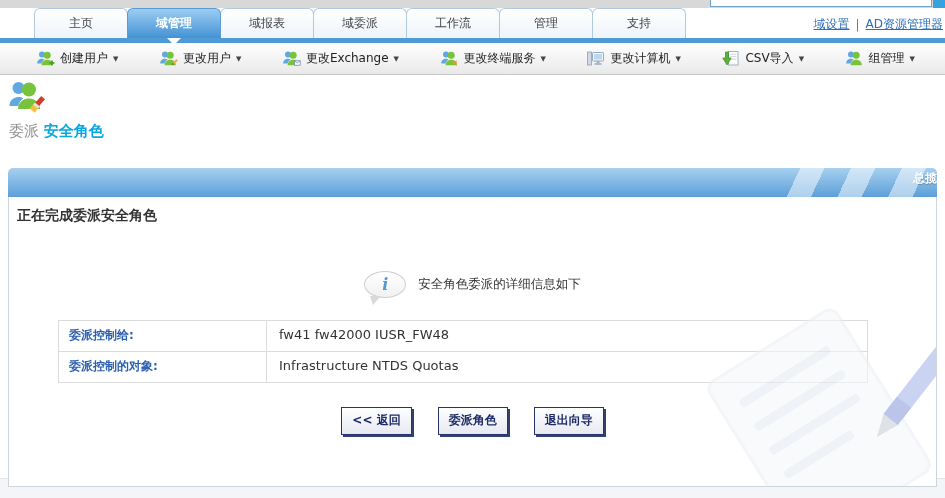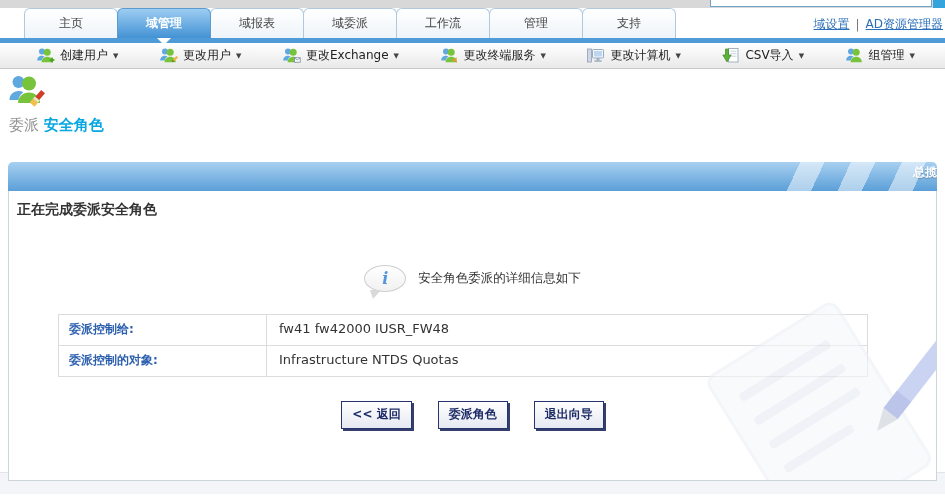--- a/index.html
+++ b/index.html
@@ -8,37 +8,37 @@
   .screen { position:relative; width:945px; height:498px; background:#fff; overflow:hidden; }
 
   
   .top-strip { position:relative; height:8px; background:#d8d8d8; }
   .search-remnant { position:absolute; top:0; right:13px; width:222px; height:7px;
     background:#fff; border:1px solid #6fa3c8; border-top:none; }
   .search-btn-remnant { position:absolute; top:0; right:0; width:12px; height:8px; background:#35a3dc; }
 
   
   .tabbar { position:relative; height:30px; background:#fff; }
-  .tabs { display:flex; height:30px; padding-left:24px; }
+  .tabs { display:flex; height:30px; padding-left:34px; }
   .tab { position:relative; width:94px; display:flex; align-items:center; justify-content:center;
     font-size:12px; color:#444; background:linear-gradient(#ffffff,#eef4f9);
     border:1px solid #b0c9de; border-bottom:none; border-radius:6px 6px 0 0; margin-right:-1px; cursor:pointer; }
   .tab.active { background:linear-gradient(#9ccdf2,#4392d4); border-color:#5b9bd0;
     color:#fff; font-weight:bold; z-index:2; }
   .tab.active::after { content:''; position:absolute; left:50%; margin-left:-7px; top:100%;
     border-left:7px solid transparent; border-right:7px solid transparent; border-top:7px solid #fff; z-index:5; }
   .quick-links { position:absolute; right:2px; top:8px; font-size:12px; display:flex; align-items:center; gap:6px;text-align:center; }
   .quick-links a { color:#2a6db8; text-decoration:underline; cursor:pointer; white-space:nowrap; }
   .quick-links .sep { color:#777; }
 
   .blue-strip { height:5px; background:#4e9bd8; }
 
   
   .toolbar { display:flex; align-items:center; justify-content:space-between;
-    height:26px; padding:0 30px 0 36px; background:linear-gradient(#ffffff,#e9e9e9);
+    height:32px; padding:0 30px 0 36px; background:linear-gradient(#ffffff,#e9e9e9);
     border-bottom:1px solid #c8c8c8; }
   .tool-item { display:flex; align-items:center; gap:5px; font-size:12px; color:#222;
     cursor:pointer; white-space:nowrap; }
   .tool-item .caret { font-size:7px; color:#444; }
   .tool-item .ticon { display:inline-flex; width:19px; height:17px; }
 
   
   .title-icon { margin:5px 0 0 8px; width:37px; height:34px; }
   .page-title { margin:8px 0 0 9px; font-size:15px; }
   .page-title .crumb { color:#909090; }

